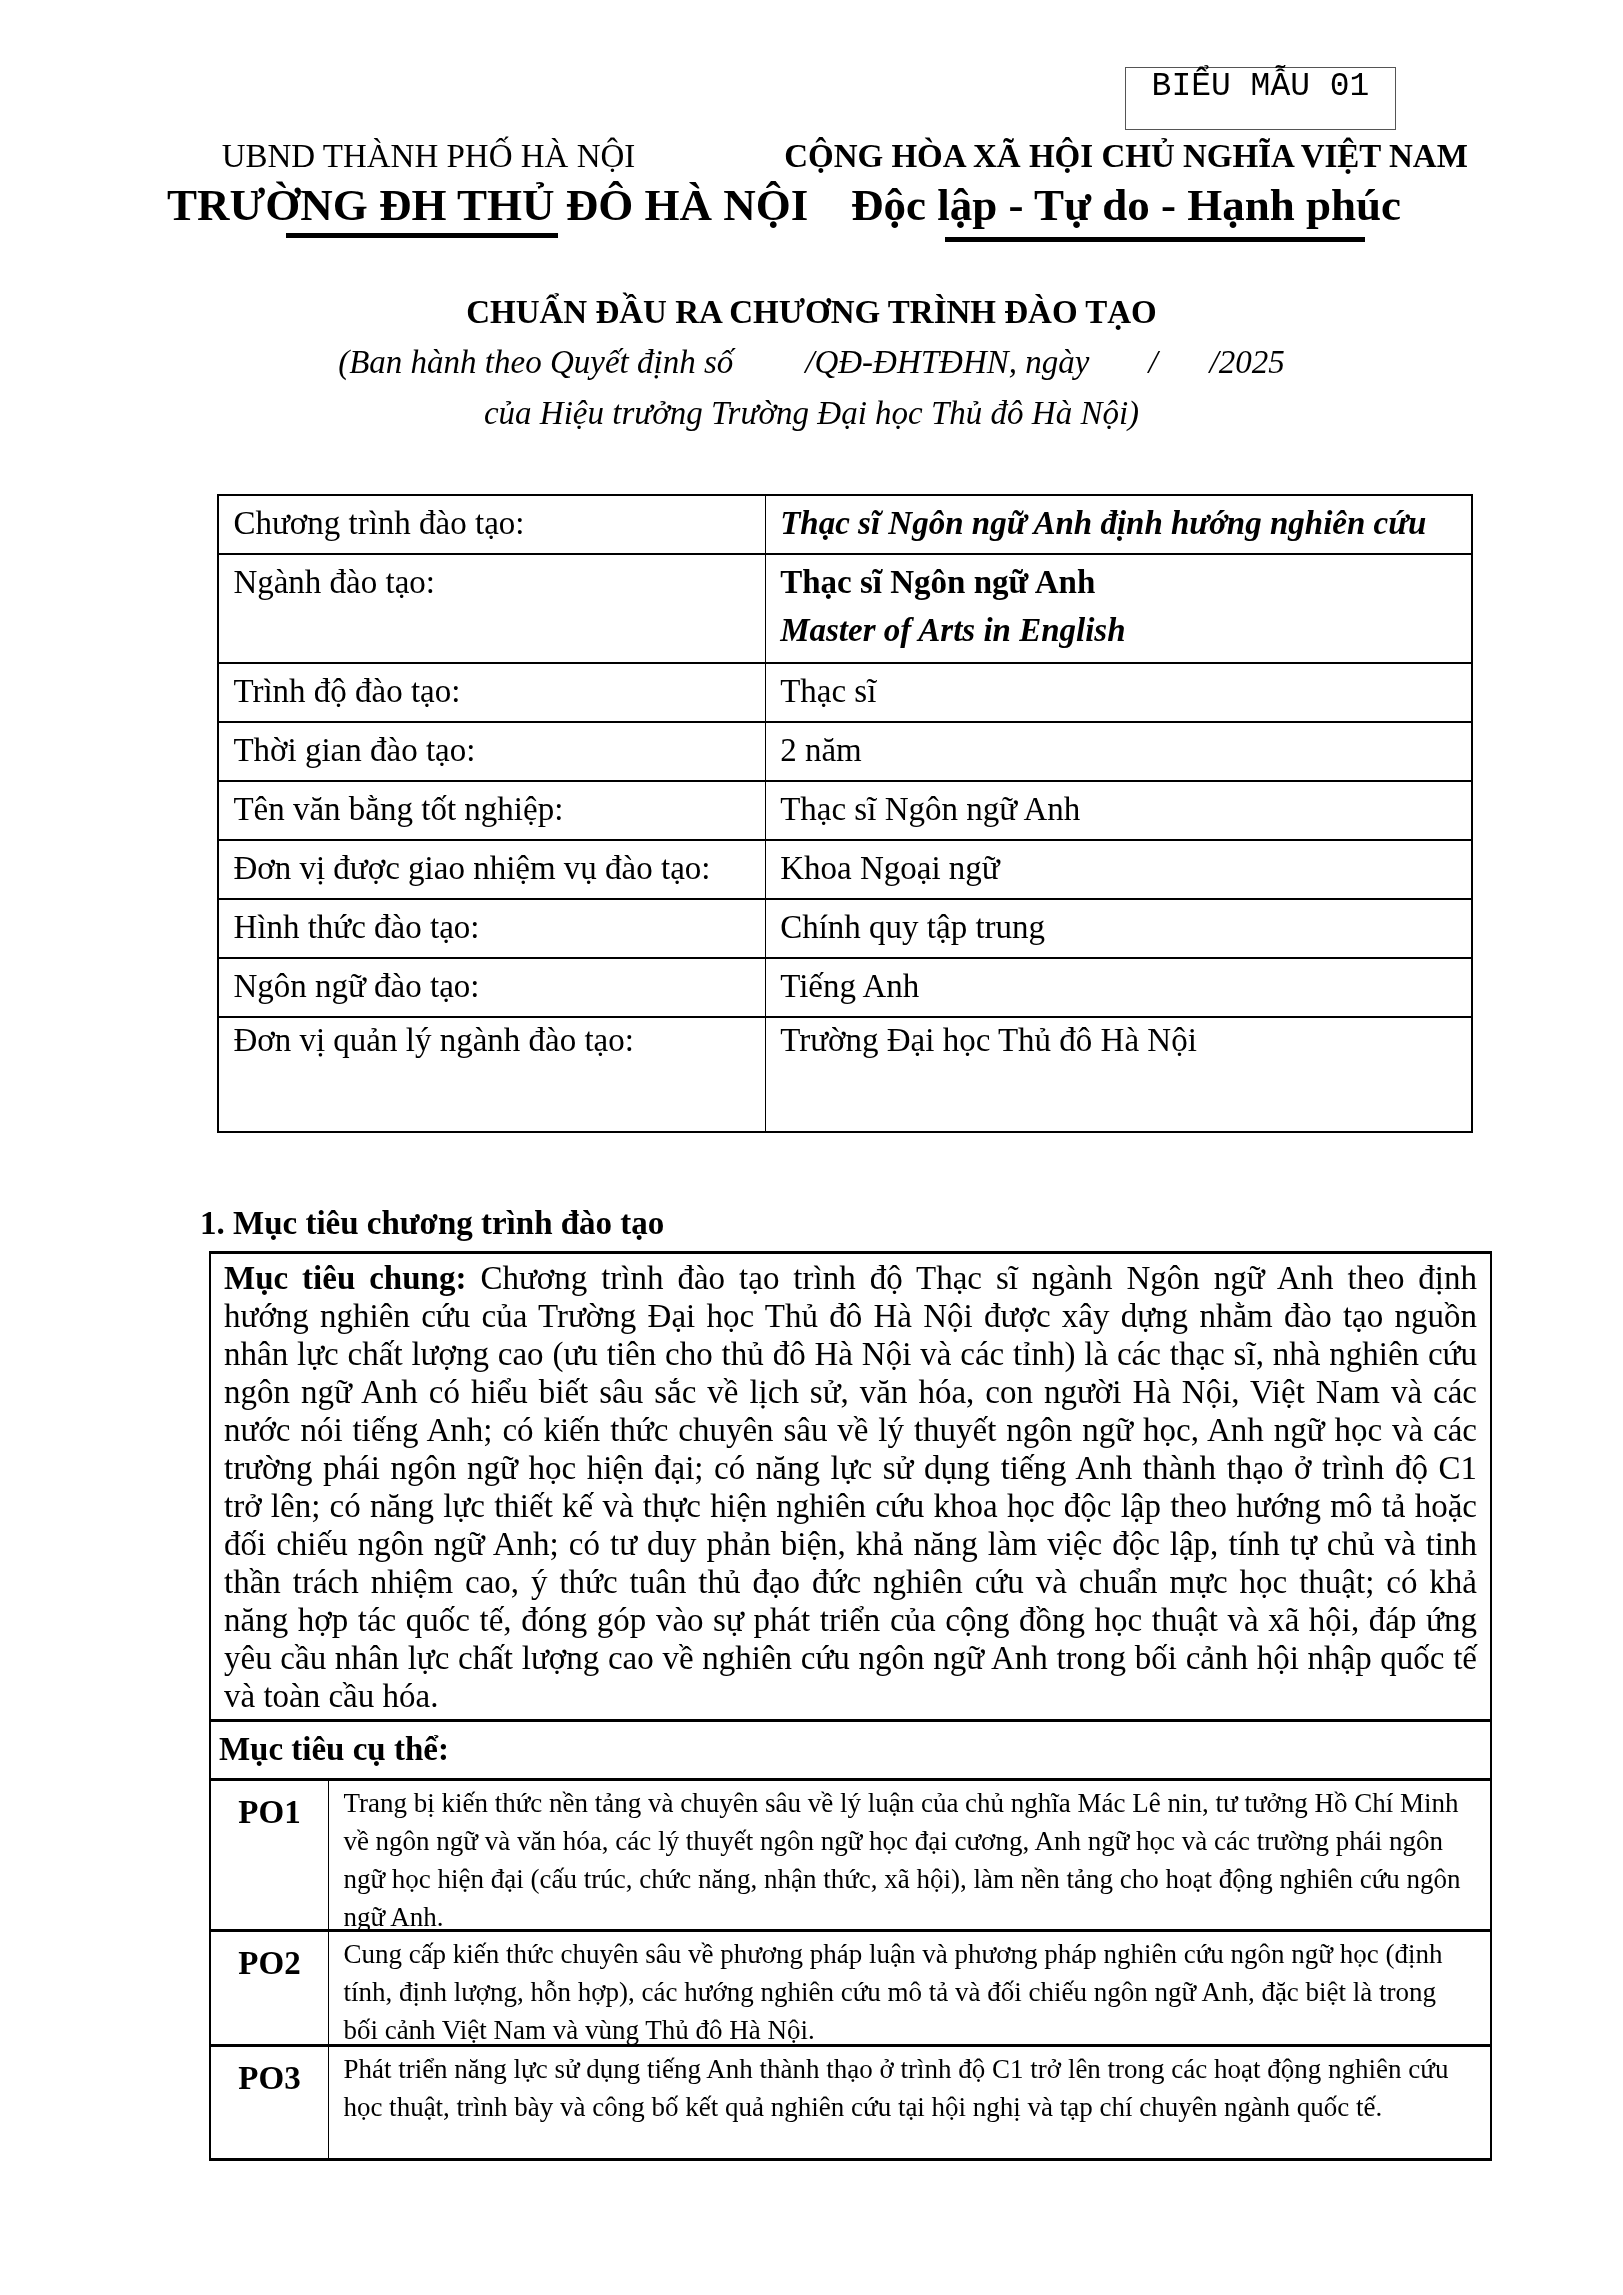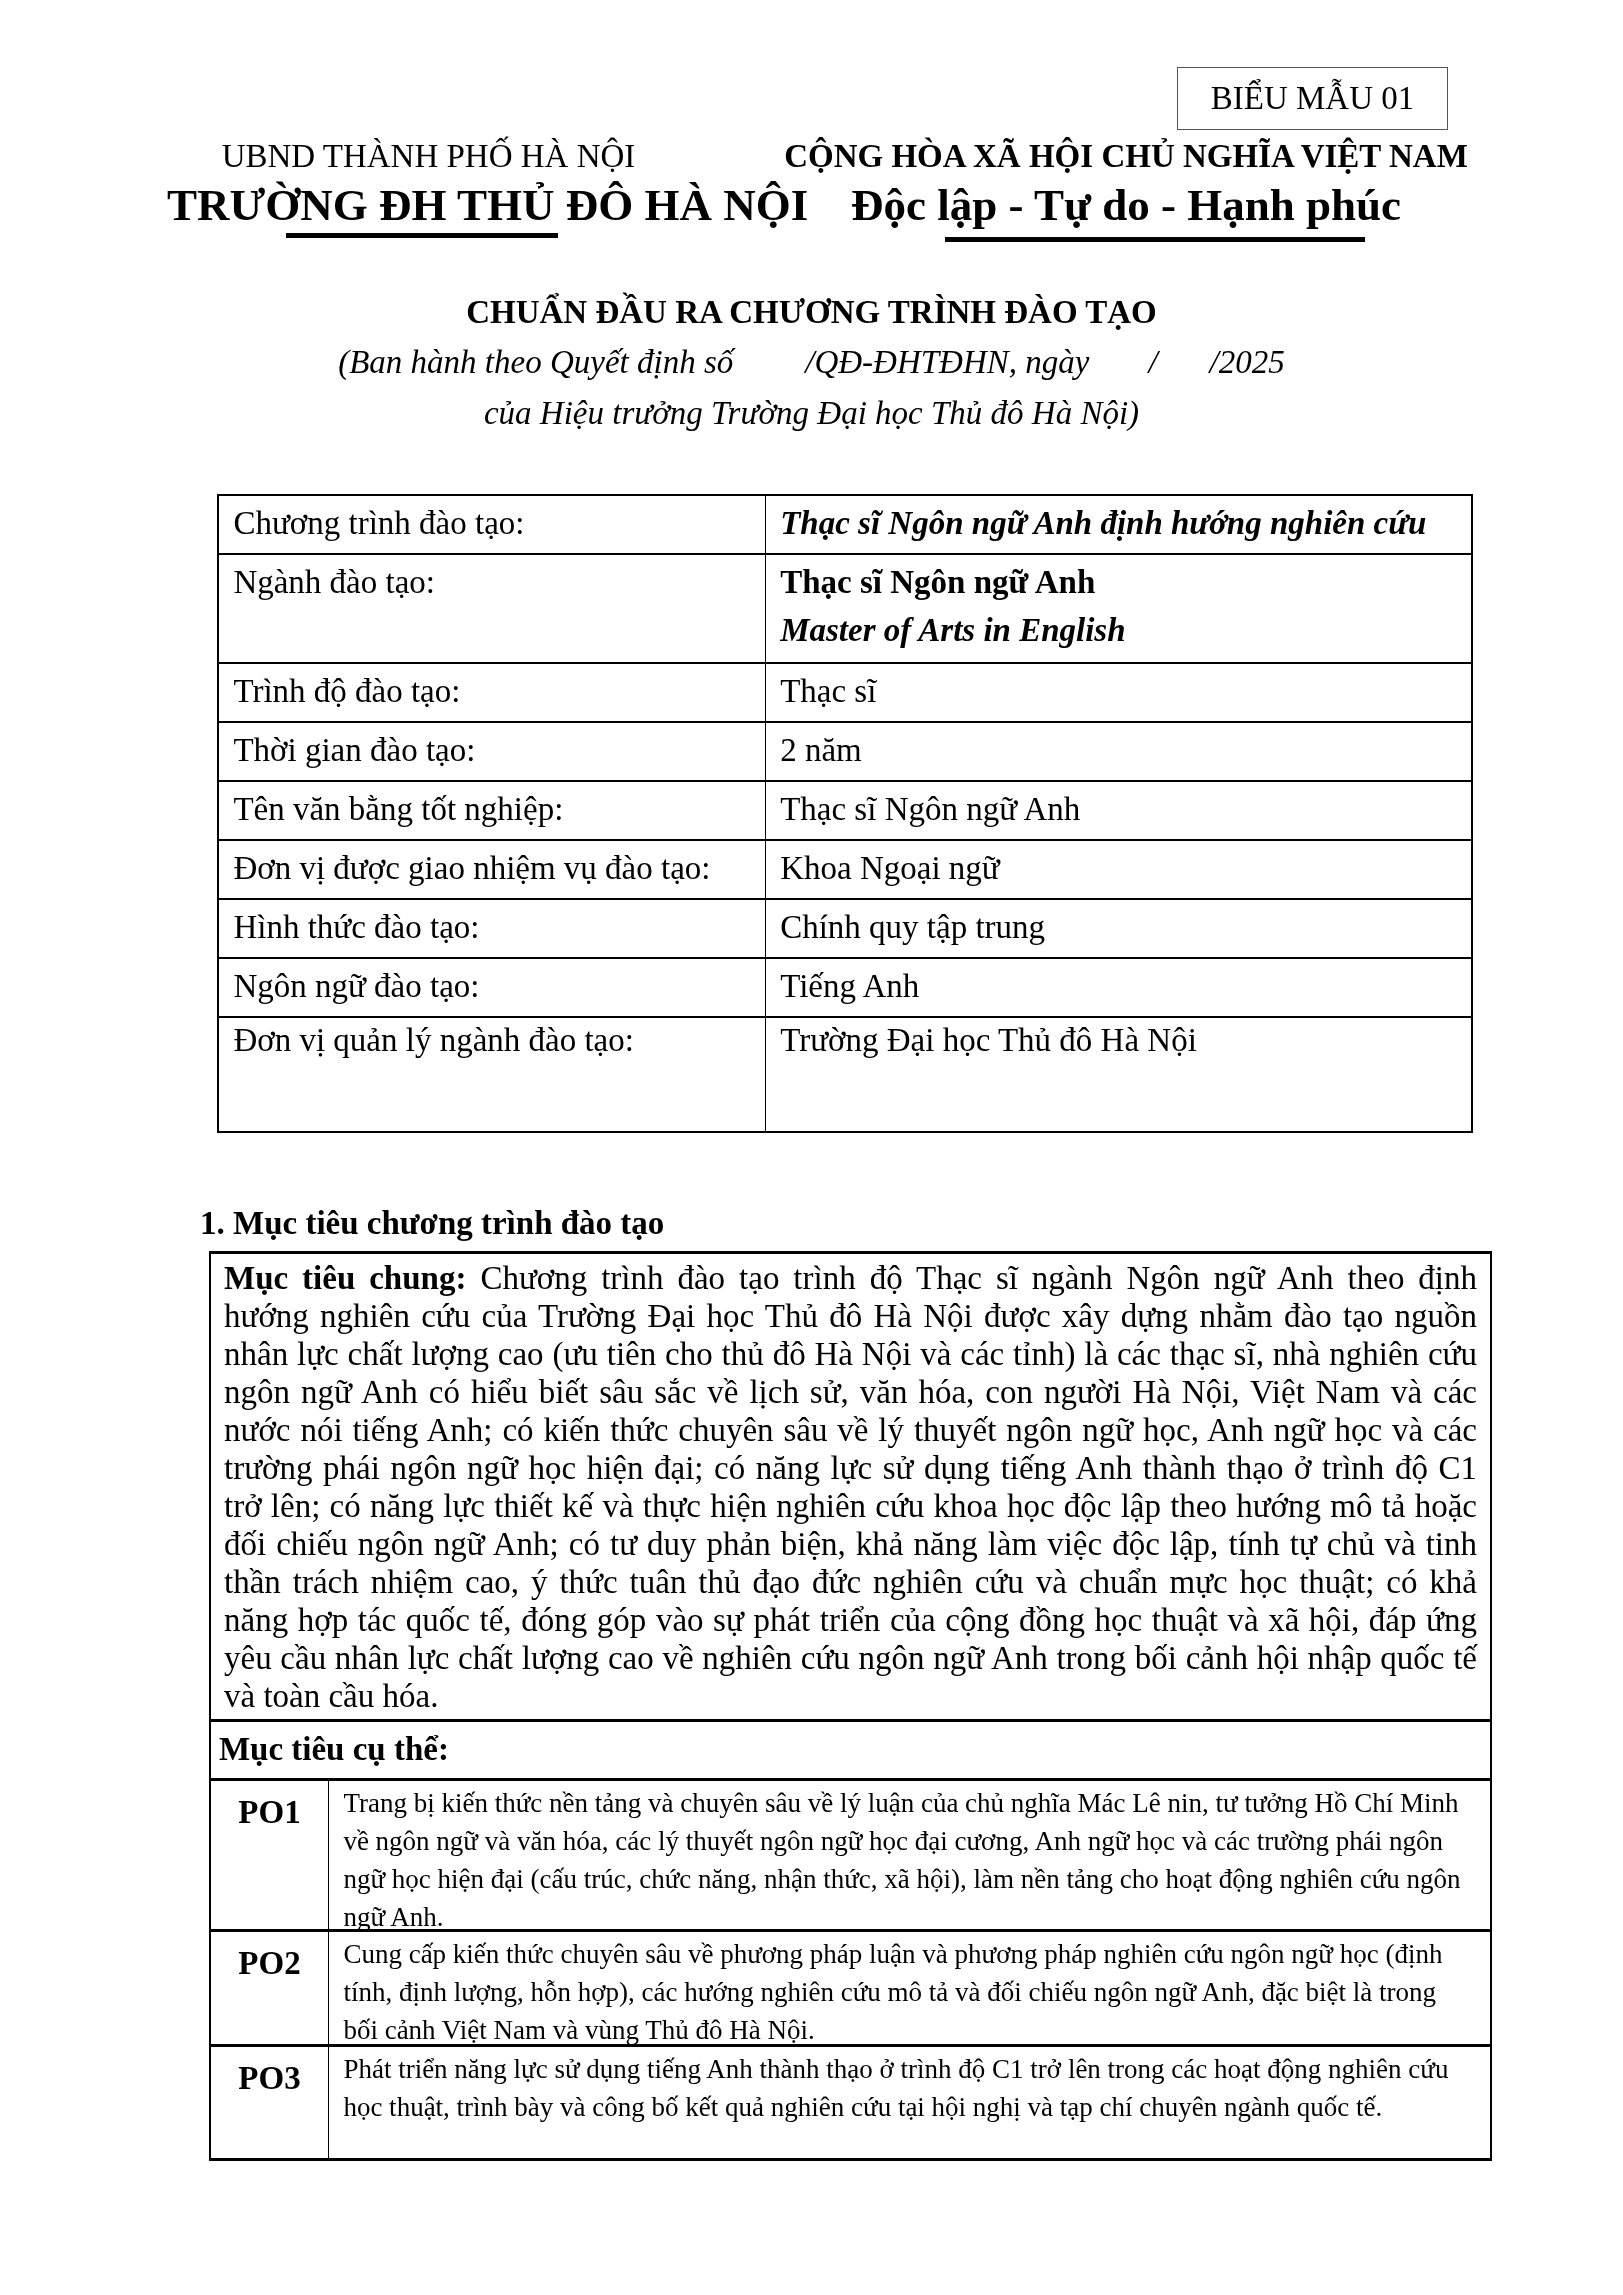--- a/index.html
+++ b/index.html
@@ -1,23 +1,23 @@
 <!DOCTYPE html>
 <html style="font-size:10.5px"><head>
 <meta charset="utf-8">
 <style>
   html, body { margin: 0; padding: 0; background: #ffffff; }
   body { width: 1623px; height: 2295px; position: relative; overflow: hidden;
          font-family: "Liberation Serif", "DejaVu Serif", serif; color: #000; }
   .abs { position: absolute; }
   .center { text-align: center; white-space: nowrap; }
 
-  .form-box { left: 1177px; top: 67px; width: 271px; height: 63px; border: 1.3px solid #555;
-              box-sizing: border-box; display: flex; align-items: center; justify-content: center;
-              font-size: 33px; }
+  .form-box { left: 1125px; top: 67px; width: 271px; height: 63px; border: 1.3px solid #555;
+              box-sizing: border-box; display: flex; justify-content: center;
+              font-size: 33px; font-family: Liberation Mono, monospace; }
 
   .hdr-left { left: 167px; width: 523px; }
   .hdr-right { left: 766px; width: 720px; }
   .l1 { top: 137px; font-size: 33px; line-height: 39px; }
   .l2 { top: 186px; font-size: 45px; line-height: 39px; font-weight: bold; }
   .rule { height: 4.6px; background: #000; }
 
   .doc-title { left: 0; width: 1623px; top: 293px; font-size: 33px; line-height: 39px; font-weight: bold; }
   .sub1 { left: 0; width: 1623px; top: 343px; font-size: 33px; line-height: 39px; font-style: italic; }
   .sub2 { left: 0; width: 1623px; top: 394px; font-size: 33px; line-height: 39px; font-style: italic; }

